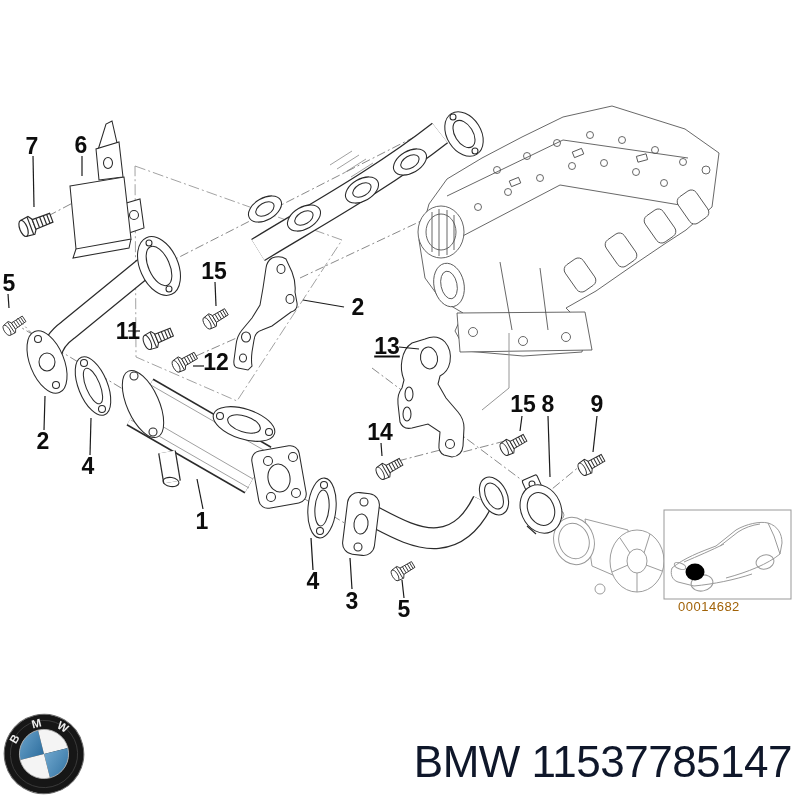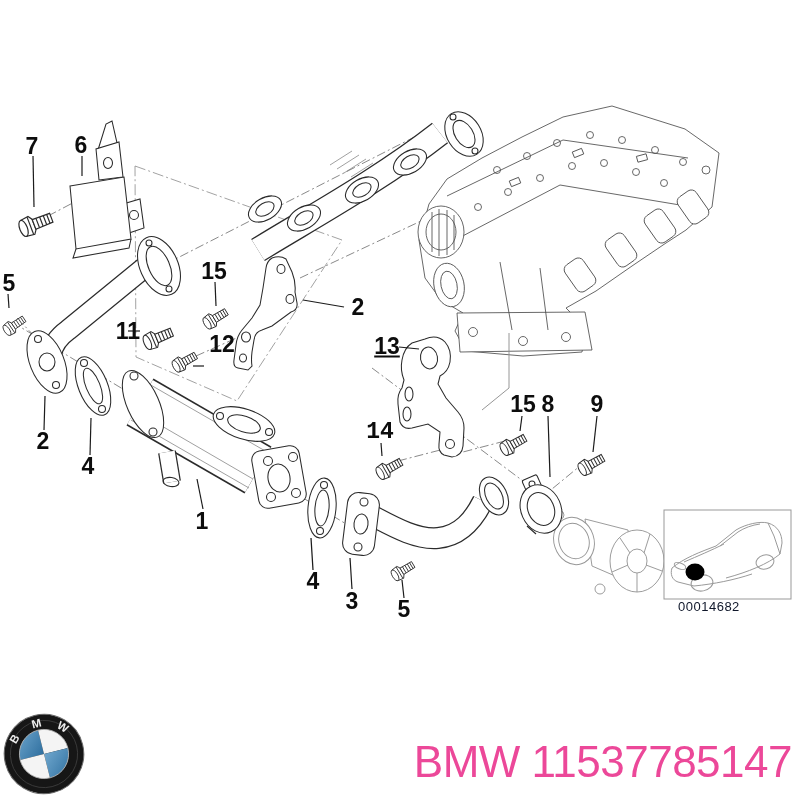--- a/index.html
+++ b/index.html
@@ -3,23 +3,23 @@
 <meta charset="utf-8">
 <style>
   html,body{margin:0;padding:0;background:#fff;}
   .stage{position:relative;width:800px;height:800px;background:#fff;overflow:hidden;
          font-family:"Liberation Sans",sans-serif;}
   #diagram{position:absolute;left:0;top:0;}
   #labels-layer{position:absolute;left:0;top:0;width:800px;height:690px;}
   .part-label{position:absolute;transform:translate(-50%,-50%);
       font:bold 23px "Liberation Sans",sans-serif;color:#0d0d0d;white-space:nowrap;}
   .thumb-code{position:absolute;left:678px;top:599px;
-      font:13px "Liberation Sans",sans-serif;color:#0f172a;letter-spacing:.5px;}
+      font:13px "Liberation Sans",sans-serif;color:#a16207;letter-spacing:.5px;}
   .part-number{position:absolute;right:8px;top:737px;
-      font:44px "Liberation Sans",sans-serif;color:#ec4899;letter-spacing:-.5px;}
+      font:44px "Liberation Sans",sans-serif;color:#0f172a;letter-spacing:-.5px;}
   .roundel{position:absolute;left:3px;top:713px;width:82px;height:82px;}
   #leader-layer line{stroke:#1c1c1c;stroke-width:1.2;}
   .axis{stroke:#6b6b6b;stroke-width:.8;fill:none;stroke-dasharray:9 3 2 3;}
   .frame{stroke:#8a8a8a;stroke-width:.8;fill:none;stroke-dasharray:11 3 2 3;}
   .p{stroke:#2b2b2b;stroke-width:1.05;fill:#fff;}
   .pn{stroke:#2b2b2b;stroke-width:1.05;fill:none;}
   .hd{stroke:#4d4d4d;stroke-width:.85;fill:#fff;}
   .hdn{stroke:#4d4d4d;stroke-width:.85;fill:none;}
   .lt{stroke:#979797;stroke-width:.95;fill:#fff;}
   .ltn{stroke:#979797;stroke-width:.95;fill:none;}
@@ -291,27 +291,27 @@
         <line x1="404" y1="598" x2="402" y2="580"></line>
       </g>
 </svg>
 
 <div id="labels-layer">
       <div class="part-label" style="left: 32px; top: 146px;">7</div>
       <div class="part-label" style="left: 81px; top: 145px;">6</div>
       <div class="part-label" style="left: 9px; top: 283px;">5</div>
       <div class="part-label" style="left: 214px; top: 271px;">15</div>
       <div class="part-label" style="left: 128px; top: 331px;">11</div>
-      <div class="part-label" style="left: 216px; top: 344px; margin-left: 6px;">12</div>
+      <div class="part-label" style="left: 216px; top: 362px;">12</div>
       <div class="part-label" style="left: 358px; top: 307px;">2</div>
       <div class="part-label" style="left: 387px; top: 346px; text-decoration: underline;">13</div>
       <div class="part-label" style="left: 43px; top: 441px;">2</div>
       <div class="part-label" style="left: 88px; top: 466px;">4</div>
       <div class="part-label" style="left: 202px; top: 521px;">1</div>
-      <div class="part-label" style="left: 380px; top: 432px; font-family: Liberation Mono, monospace;">14</div>
+      <div class="part-label" style="left: 380px; top: 432px;">14</div>
       <div class="part-label" style="left: 523px; top: 404px;">15</div>
       <div class="part-label" style="left: 548px; top: 404px;">8</div>
       <div class="part-label" style="left: 597px; top: 404px;">9</div>
       <div class="part-label" style="left: 313px; top: 581px;">4</div>
       <div class="part-label" style="left: 352px; top: 601px;">3</div>
       <div class="part-label" style="left: 404px; top: 609px;">5</div>
     </div>
 
 <div class="thumb-code">00014682</div>
 

